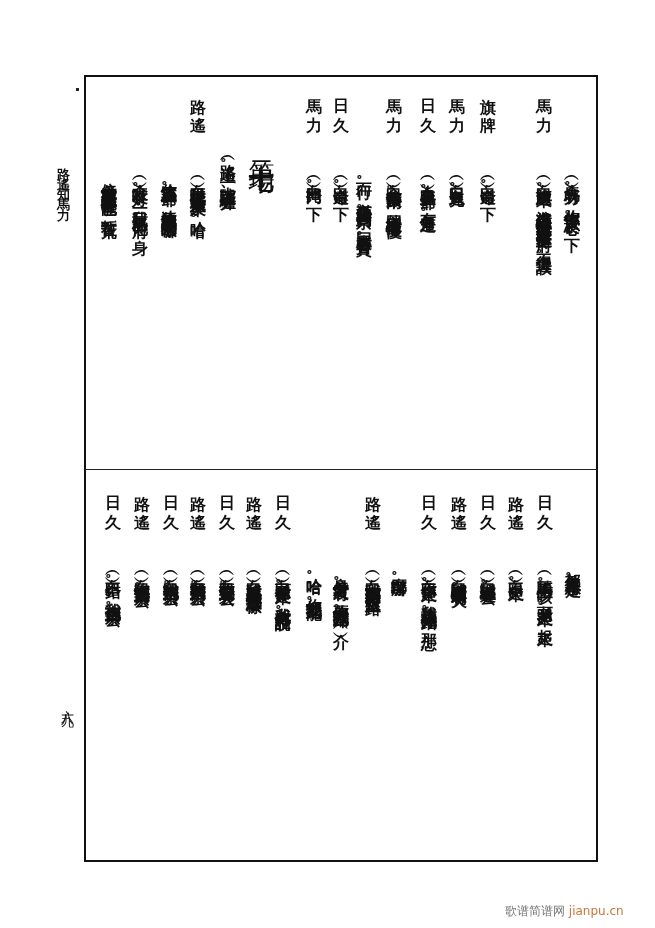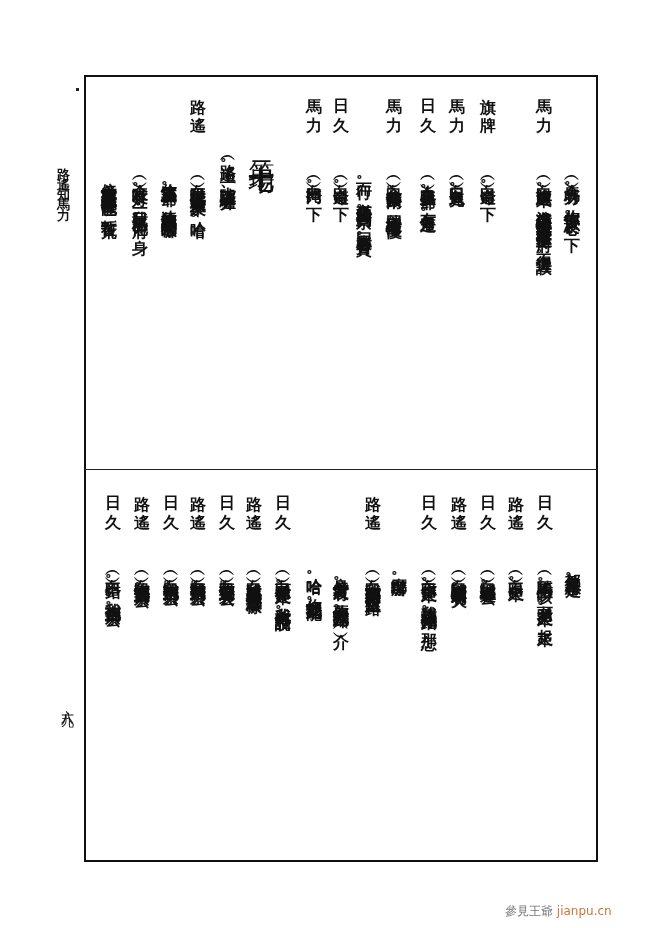--- a/index.html
+++ b/index.html
@@ -116,15 +116,15 @@
   <div class="col" style="left:162px; top:565px;">（白）我也到西京去。</div>
 
   <div class="spk" style="left:133px; top:483px;">路遙</div>
   <div class="col" style="left:133px; top:565px;">（白）你也要到西京去。</div>
 
   <div class="spk" style="left:104px; top:483px;">日久</div>
   <div class="col" style="left:104px; top:565px;">（白）不錯。我也到西京去。</div>
 </div>
 
 <div class="watermark">
-  <span>參見王爺</span>
+  <span>歌谱简谱网</span>
   <span class="en">jianpu.cn</span>
 </div>
 
 </body></html>

